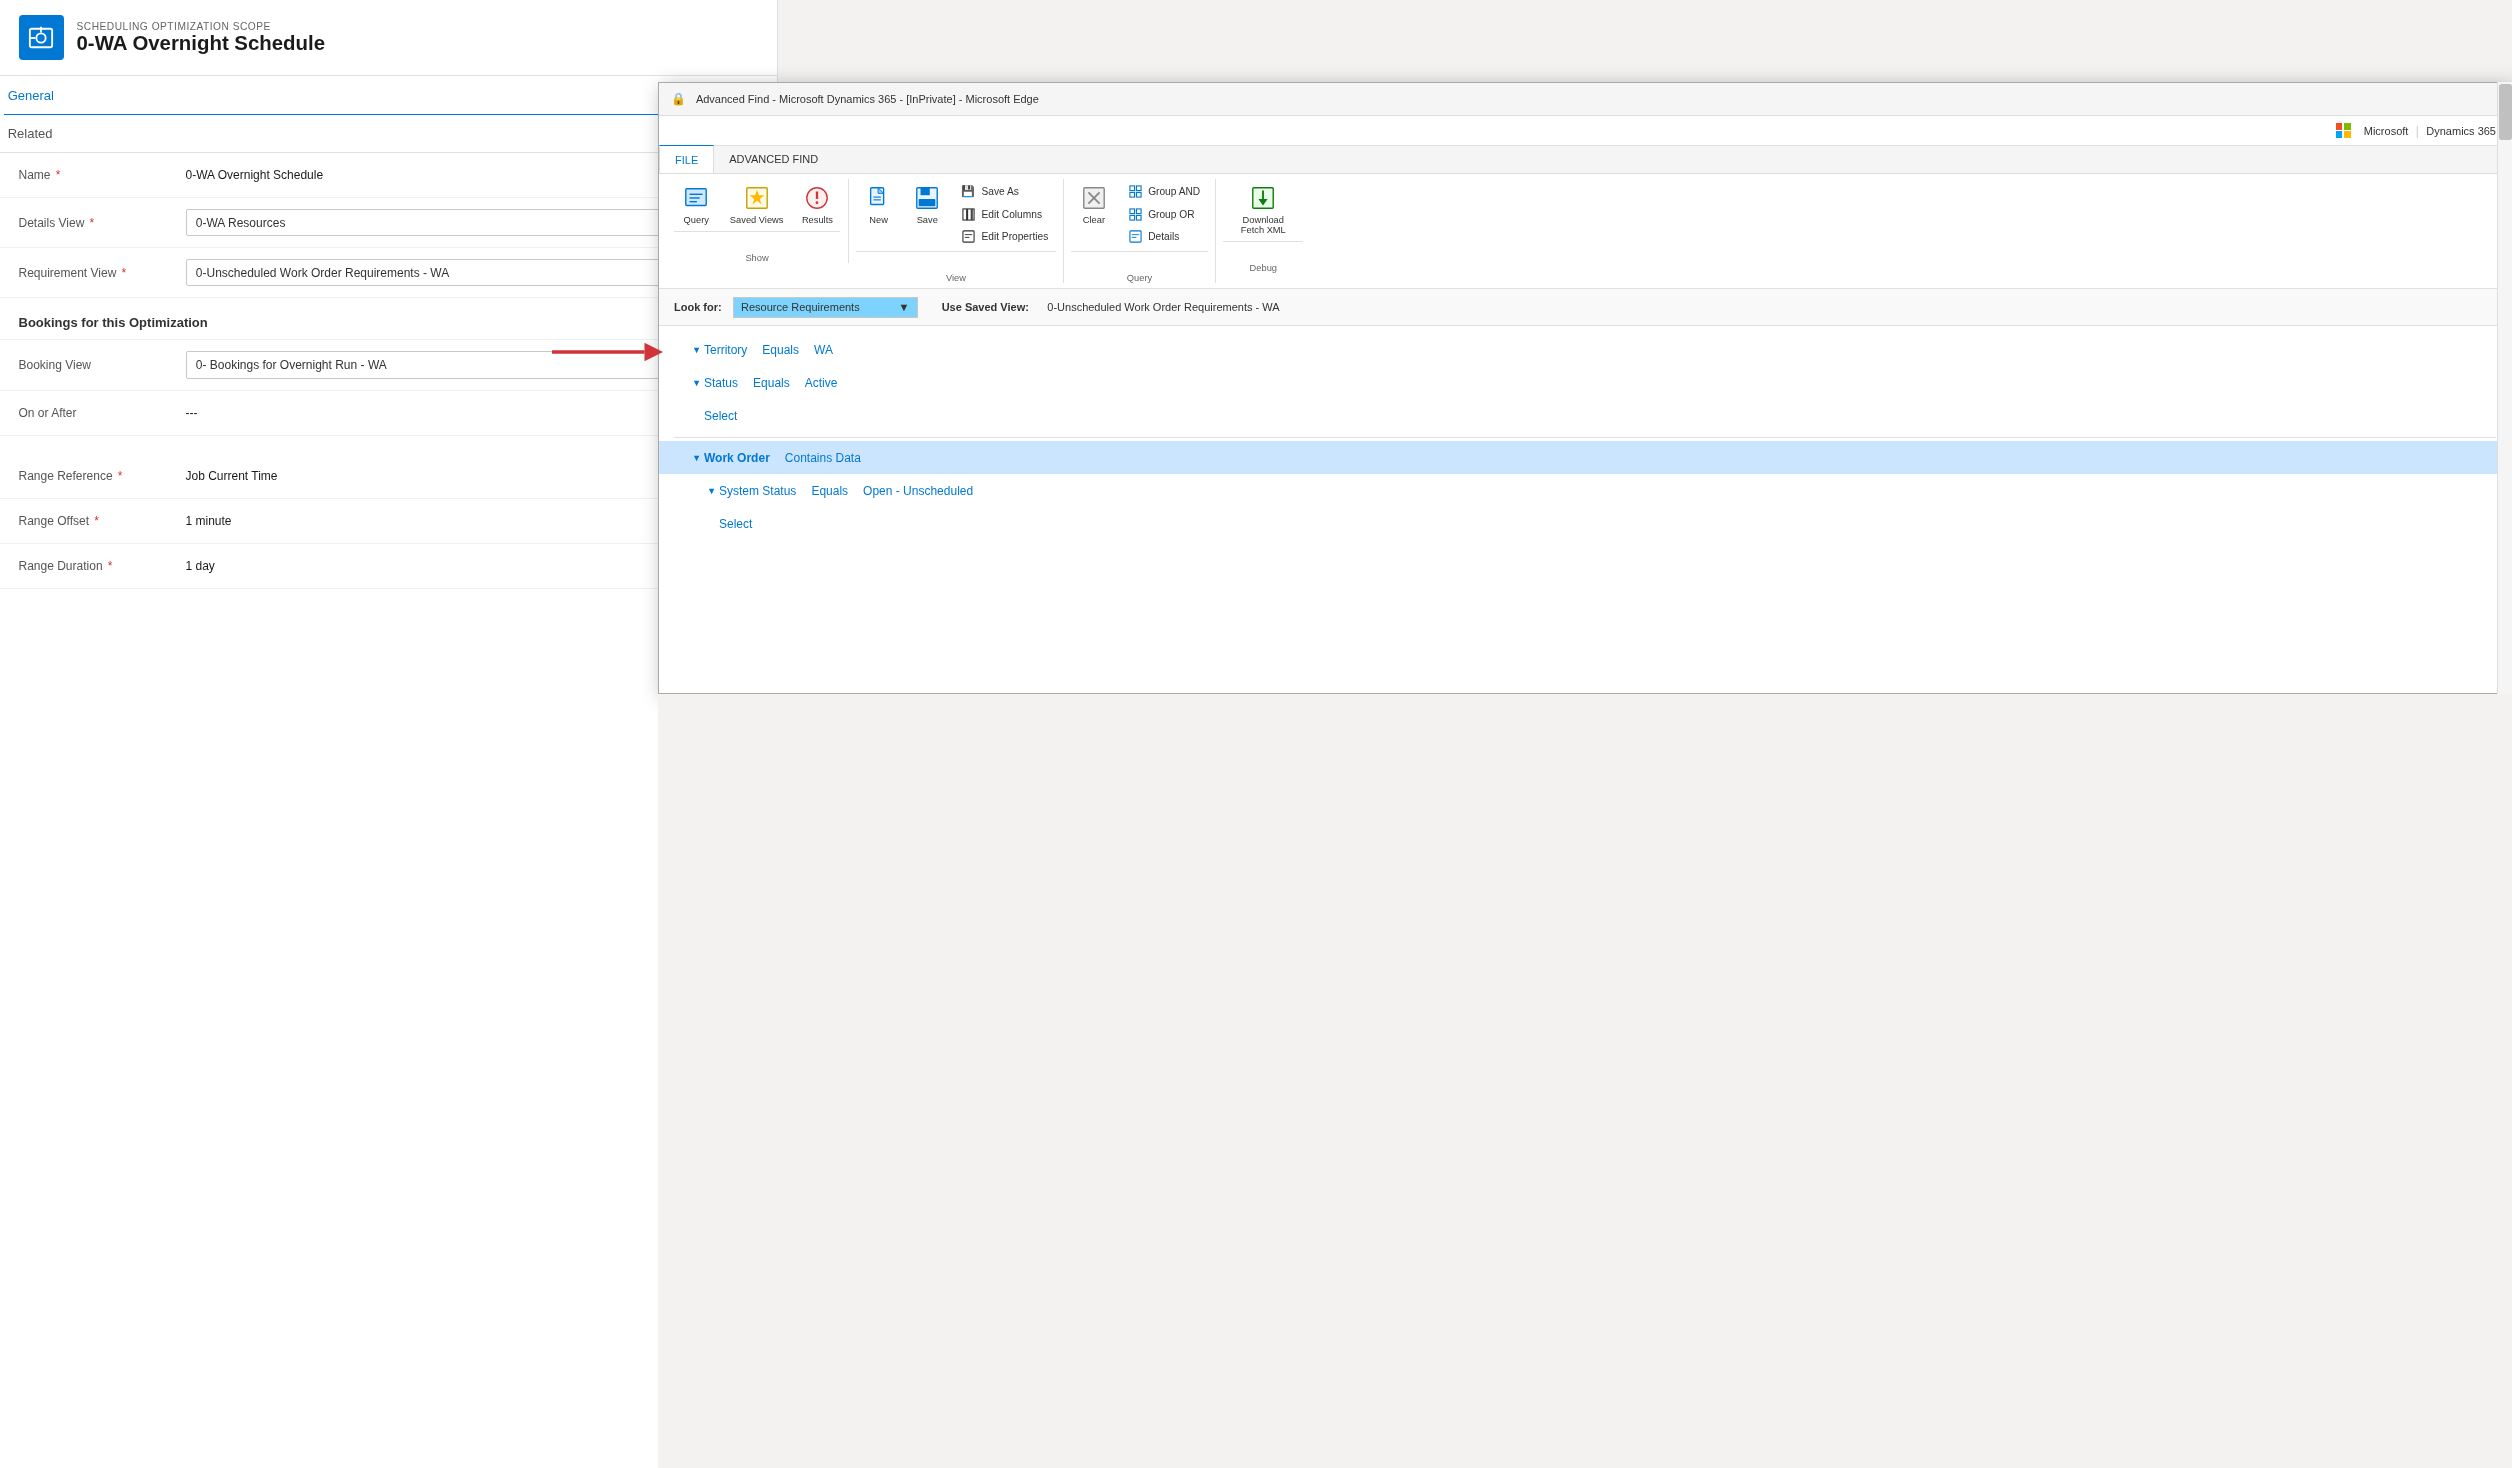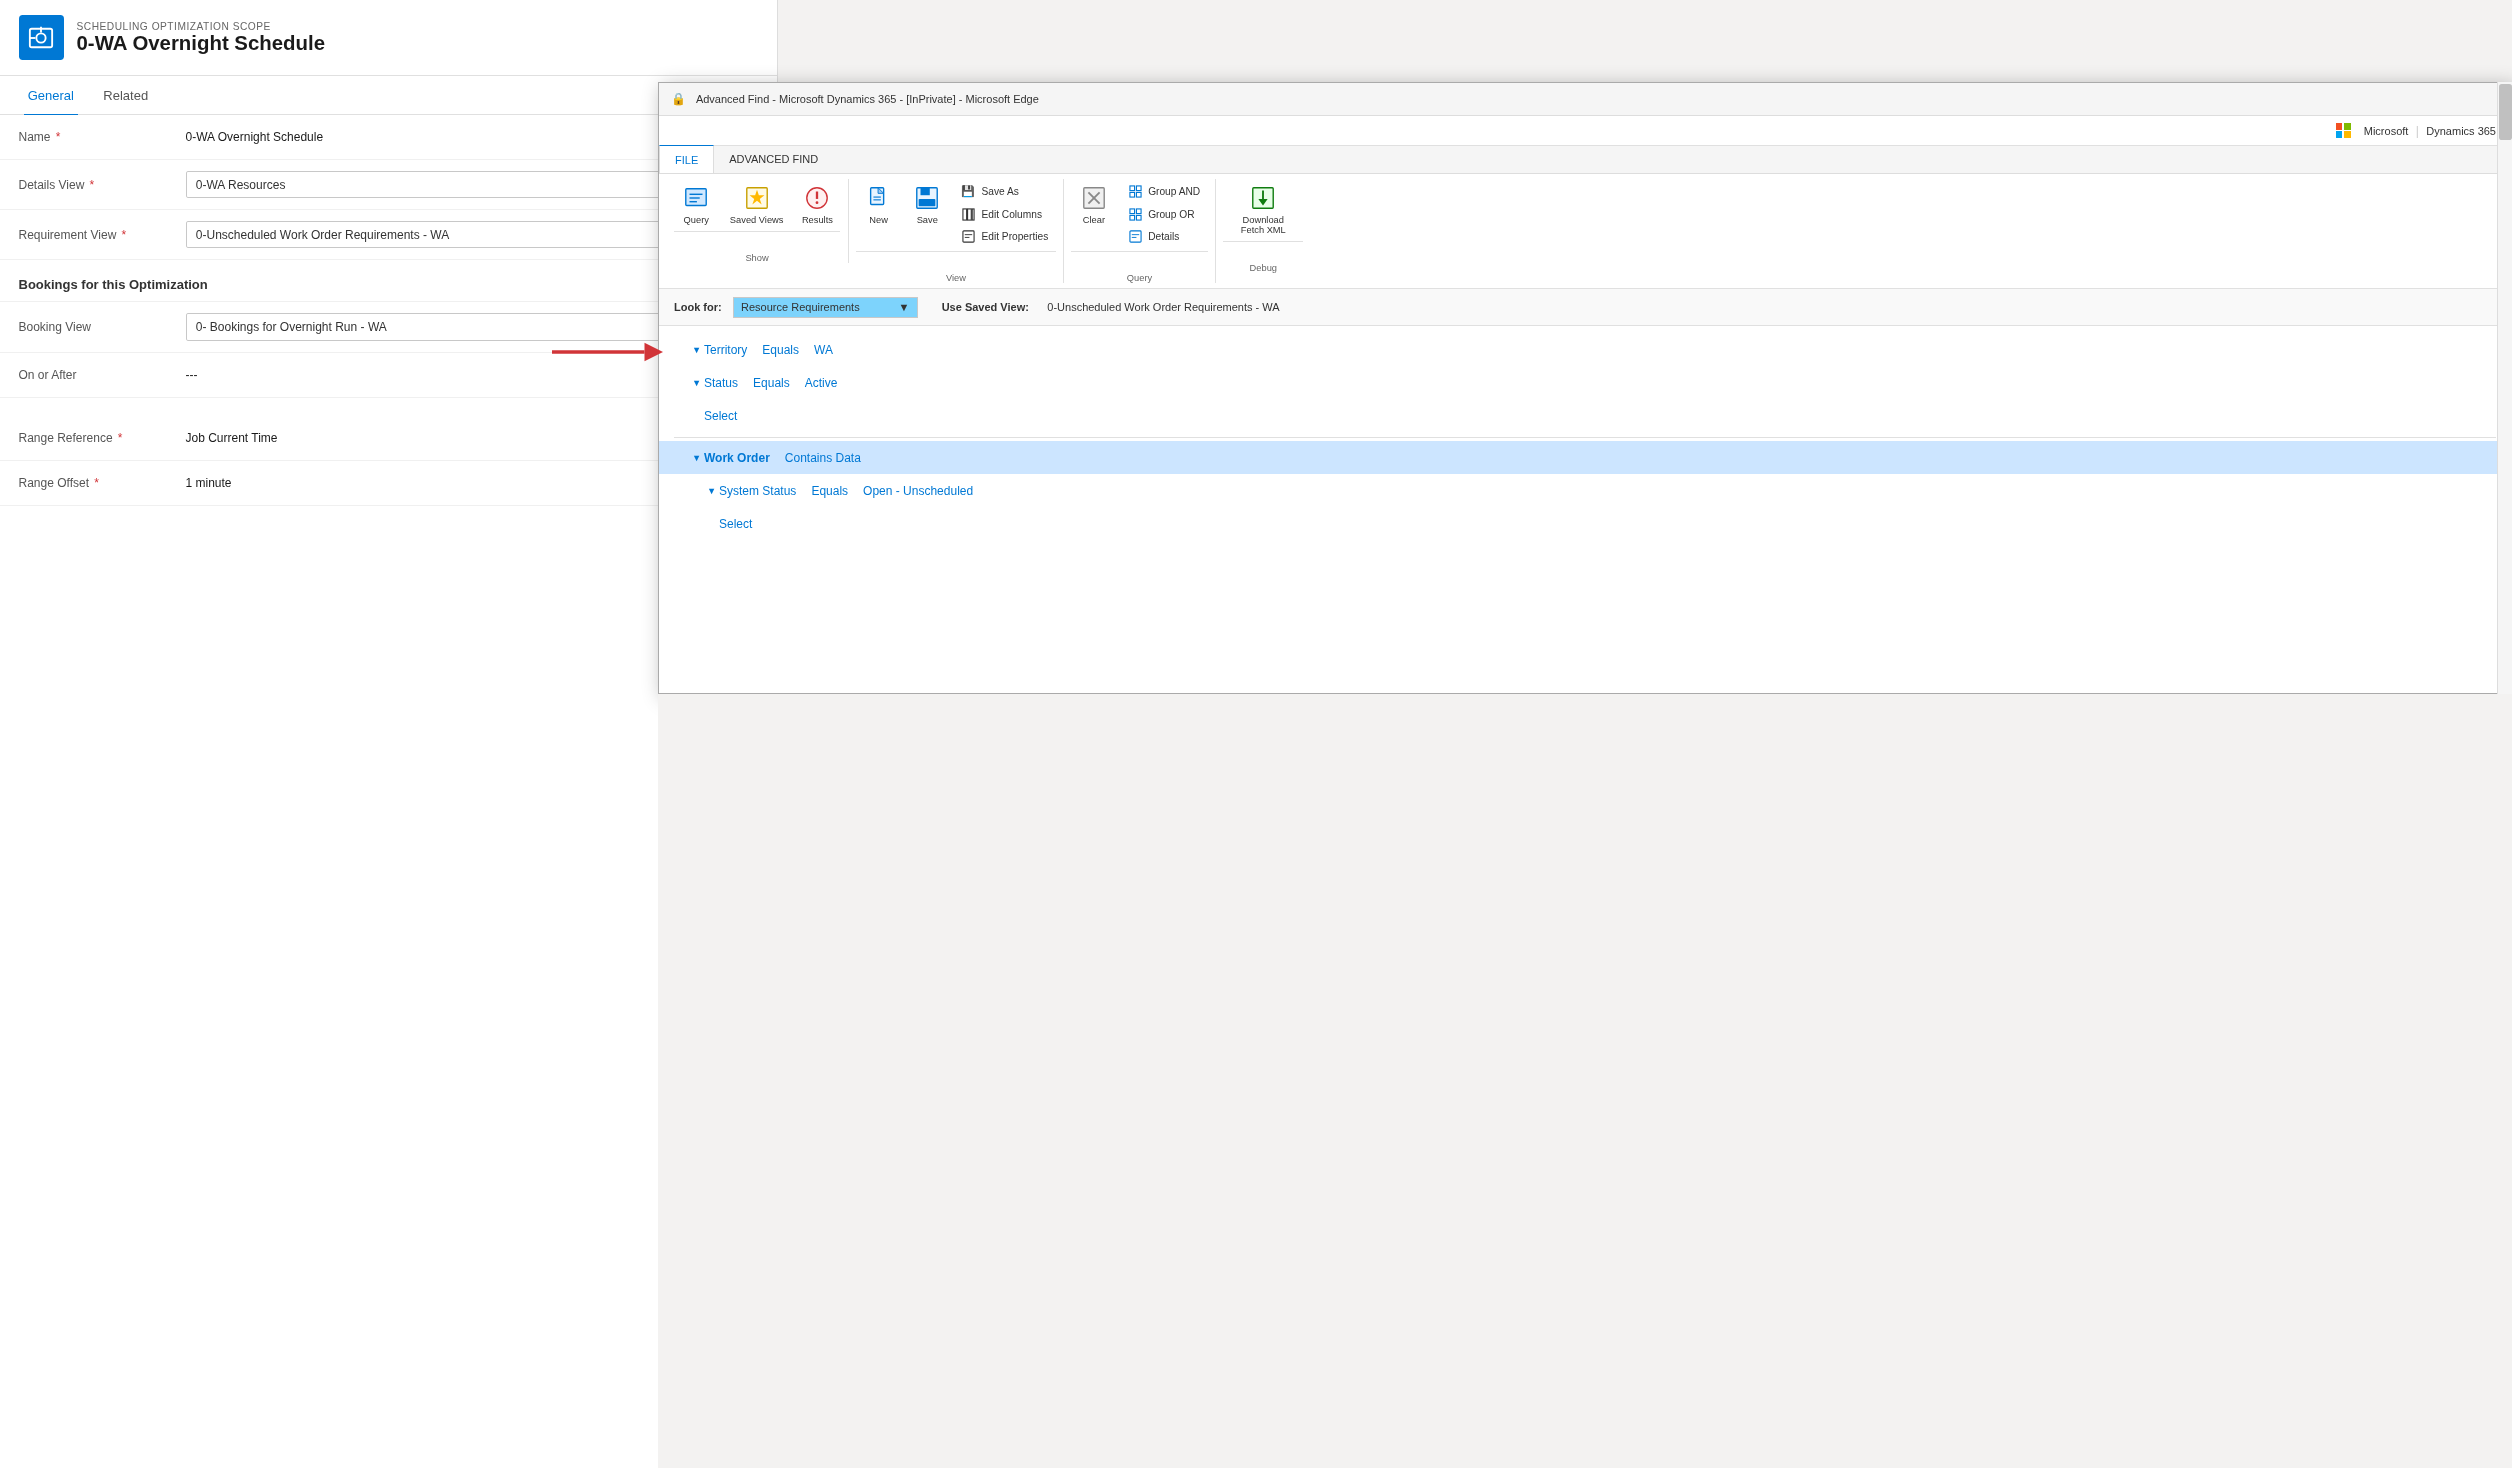--- a/index.html
+++ b/index.html
@@ -54,22 +54,23 @@
     }
     .app-title {
       font-size: 20.4px;
       font-weight: 600;
       color: #1a1a1a;
     }
 
     
     .tabs {
       display: flex;
-      padding: 0 24px;
+      padding: 0 4px;
       border-bottom: 0.9px solid #e0e0e0;
+      flex-direction: column;
     }
     .tab {
       padding: 11px 3.7px;
       margin-right: 22px;
       cursor: pointer;
       font-size: 13px;
       color: #555;
       border-bottom: 1.9px solid transparent;
       position: relative;
       top: 0.9px;
@@ -548,20 +549,27 @@
       </div>
 
       <div class="field-row">
         <div class="field-label">
           <span>Range Offset</span>
           <span class="field-required">*</span>
         </div>
         <div class="field-value">1 minute</div>
       </div>
 
+      <div class="field-row">
+        <div class="field-label">
+          <span>Range Duration</span>
+          <span class="field-required">*</span>
+        </div>
+        <div class="field-value">1 day</div>
+      </div>
 
     </div>
   </div>
 
   <div class="red-arrow">
     <svg width="111" height="28" viewBox="0 0 120 30">
       <line x1="0" y1="15" x2="100" y2="15" stroke="#d13438" stroke-width="4"></line>
       <polygon points="100,5 120,15 100,25" fill="#d13438"></polygon>
     </svg>
   </div>

